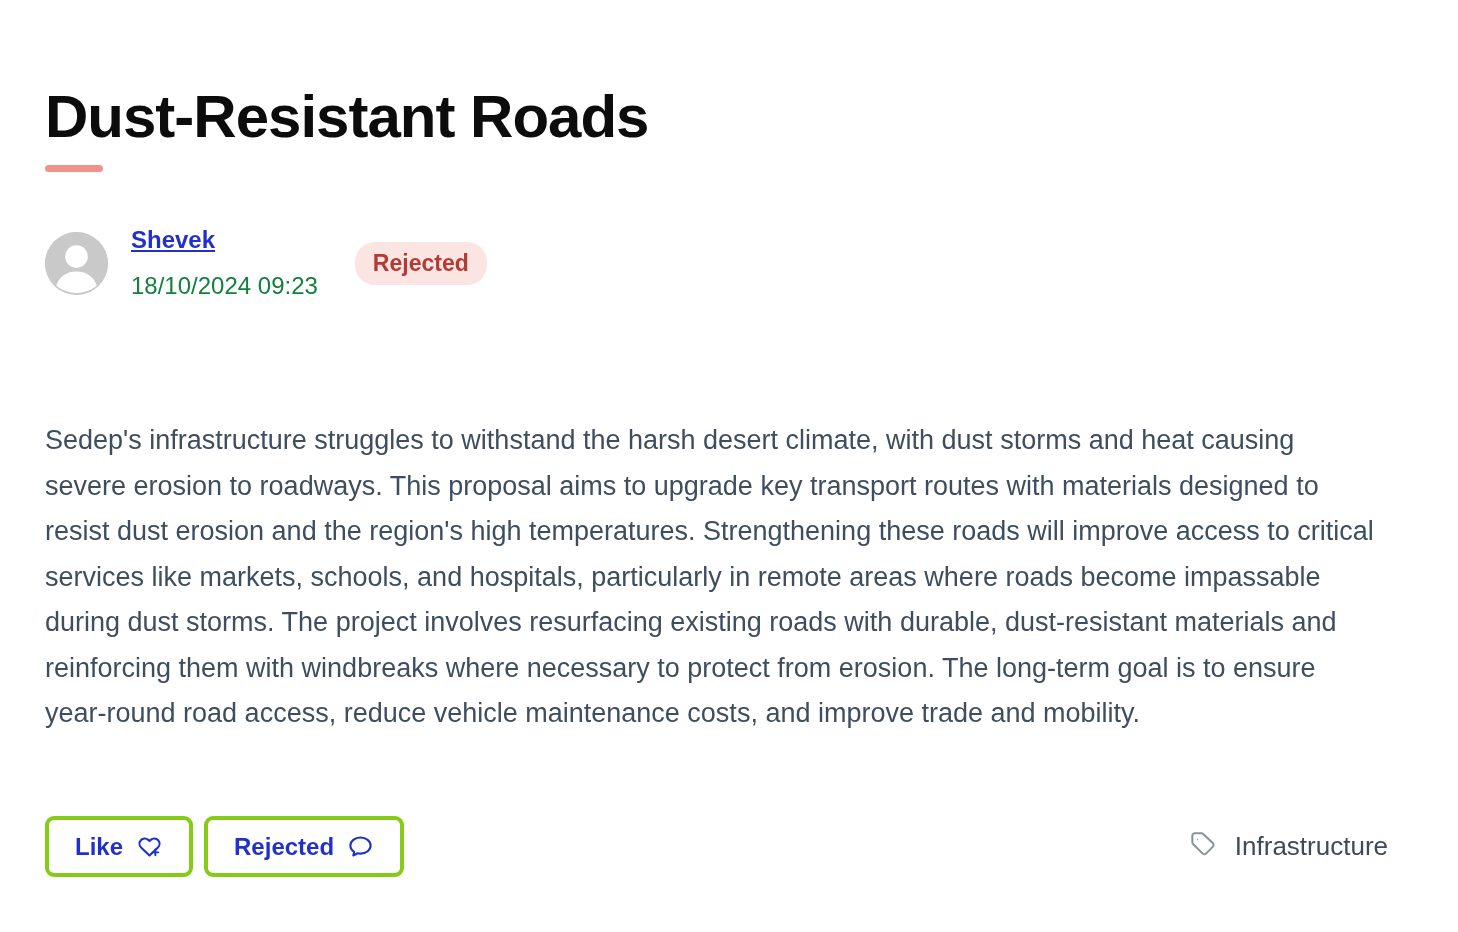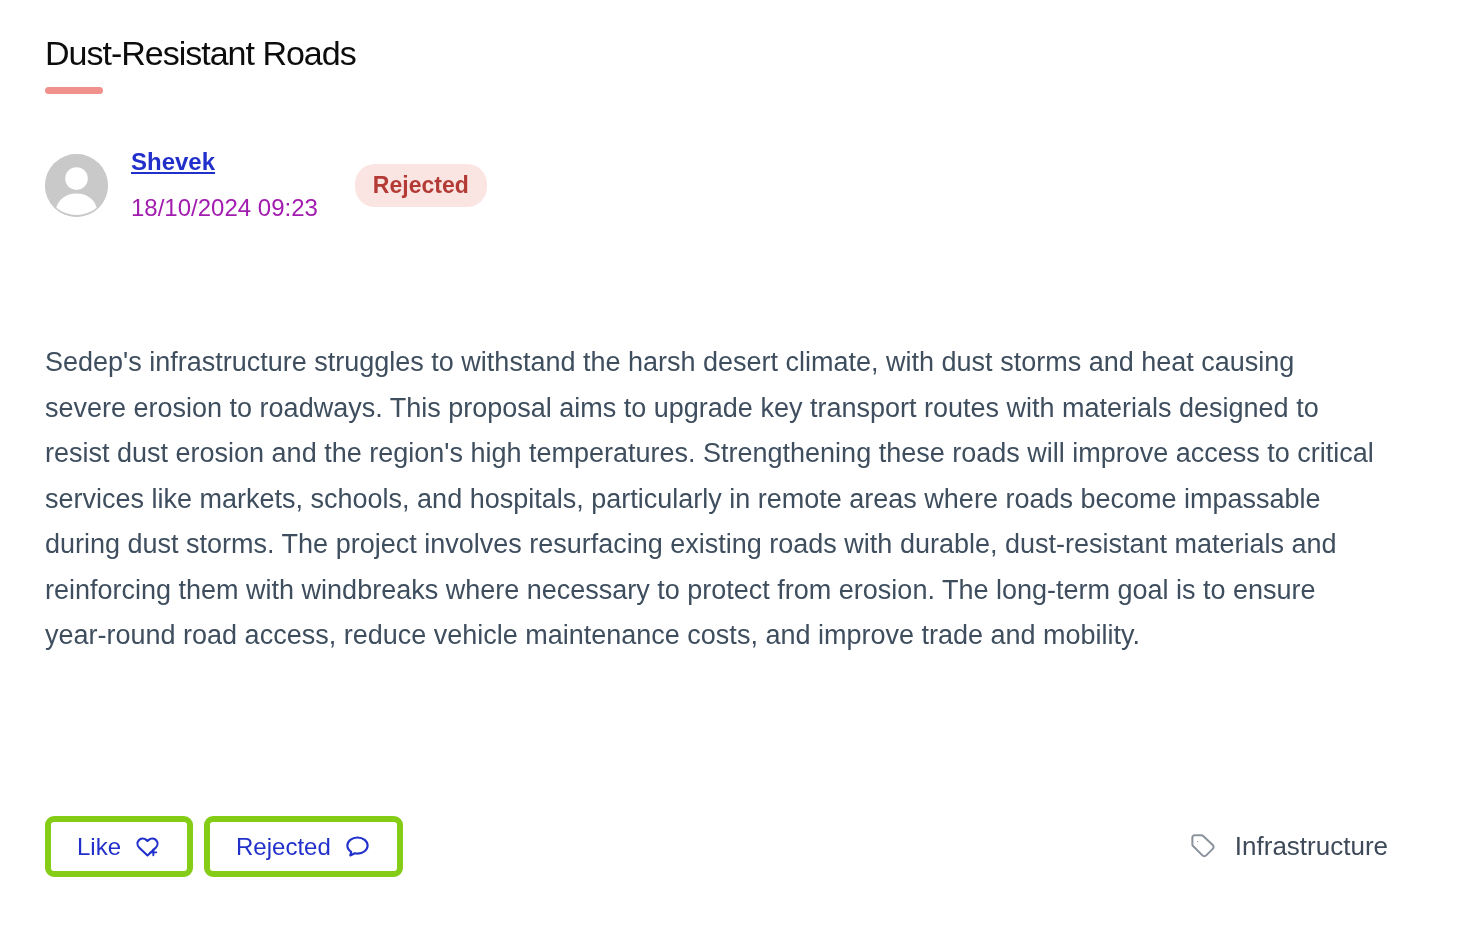--- a/index.html
+++ b/index.html
@@ -11,25 +11,26 @@
     overflow: hidden;
   }
   .page {
     position: relative;
     width: 1458px;
     height: 932px;
     padding: 34px 45px 0 45px;
   }
   
   .title {
-    font-size: 34px;
-    font-weight: 400;
+    font-size: 60px;
+    font-weight: 700;
     color: #0c0c0c;
     letter-spacing: -1px;
     line-height: 1.15;
+    margin-top: 48px;
   }
   .title-underline {
     width: 58px;
     height: 7px;
     background: #f0918c;
     border-radius: 4px;
     margin-top: 14px;
   }
   
   .author-row {
@@ -53,21 +54,21 @@
   }
   .author-name {
     font-size: 24px;
     font-weight: 700;
     color: #2230cb;
     text-decoration: underline;
     cursor: pointer;
   }
   .author-date {
     font-size: 24px;
-    color: #a21caf;
+    color: #15803d;
     margin-top: 18px;
   }
   .status-badge {
     margin-left: 37px;
     background: #fae5e3;
     color: #b43a36;
     font-size: 23px;
     font-weight: 700;
     padding: 8px 18px;
     border-radius: 20px;
@@ -90,34 +91,34 @@
     display: flex;
     align-items: center;
     justify-content: space-between;
   }
   .button-group { display: flex; gap: 11px; }
   .action-btn {
     display: inline-flex;
     align-items: center;
     gap: 13px;
     background: #ffffff;
-    border: 6px solid #84cc16;
+    border: 4px solid #84cc16;
     border-radius: 9px;
     color: #2230cb;
     font-family: "Liberation Sans", sans-serif;
     font-size: 24px;
-    font-weight: 400;
+    font-weight: 700;
     padding: 0 26px;
     height: 61px;
     cursor: pointer;
   }
   .action-btn svg { display: block; }
   .tag-chip {
     display: inline-flex;
-    align-items: center;
+    align-items: flex-start;
     gap: 19px;
     color: #3e4a59;
     font-size: 26px;
   }
   .tag-chip svg { display: block; }
 </style>
 </head>
 <body>
 
 <div class="page">

